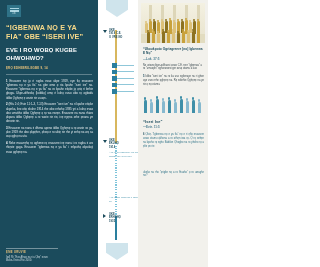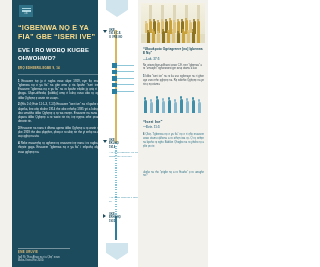--- a/index.html
+++ b/index.html
@@ -16,21 +16,21 @@
     position: relative;
     width: 208px;
     height: 267px;
     background: #f2f1ec;
     overflow: hidden;
   }
 
   
   .left-col {
     position: absolute;
-    left: 12px; top: 0;
+    left: 0; top: 0;
     width: 98px; height: 267px;
     background: #1b4b5c;
     color: #ffffff;
     padding: 4px 5px 0 6px;
   }
 
   .study-badge {
     width: 14px; height: 12px;
     background: #2f7287;
     margin: 1px 0 0 1px;

